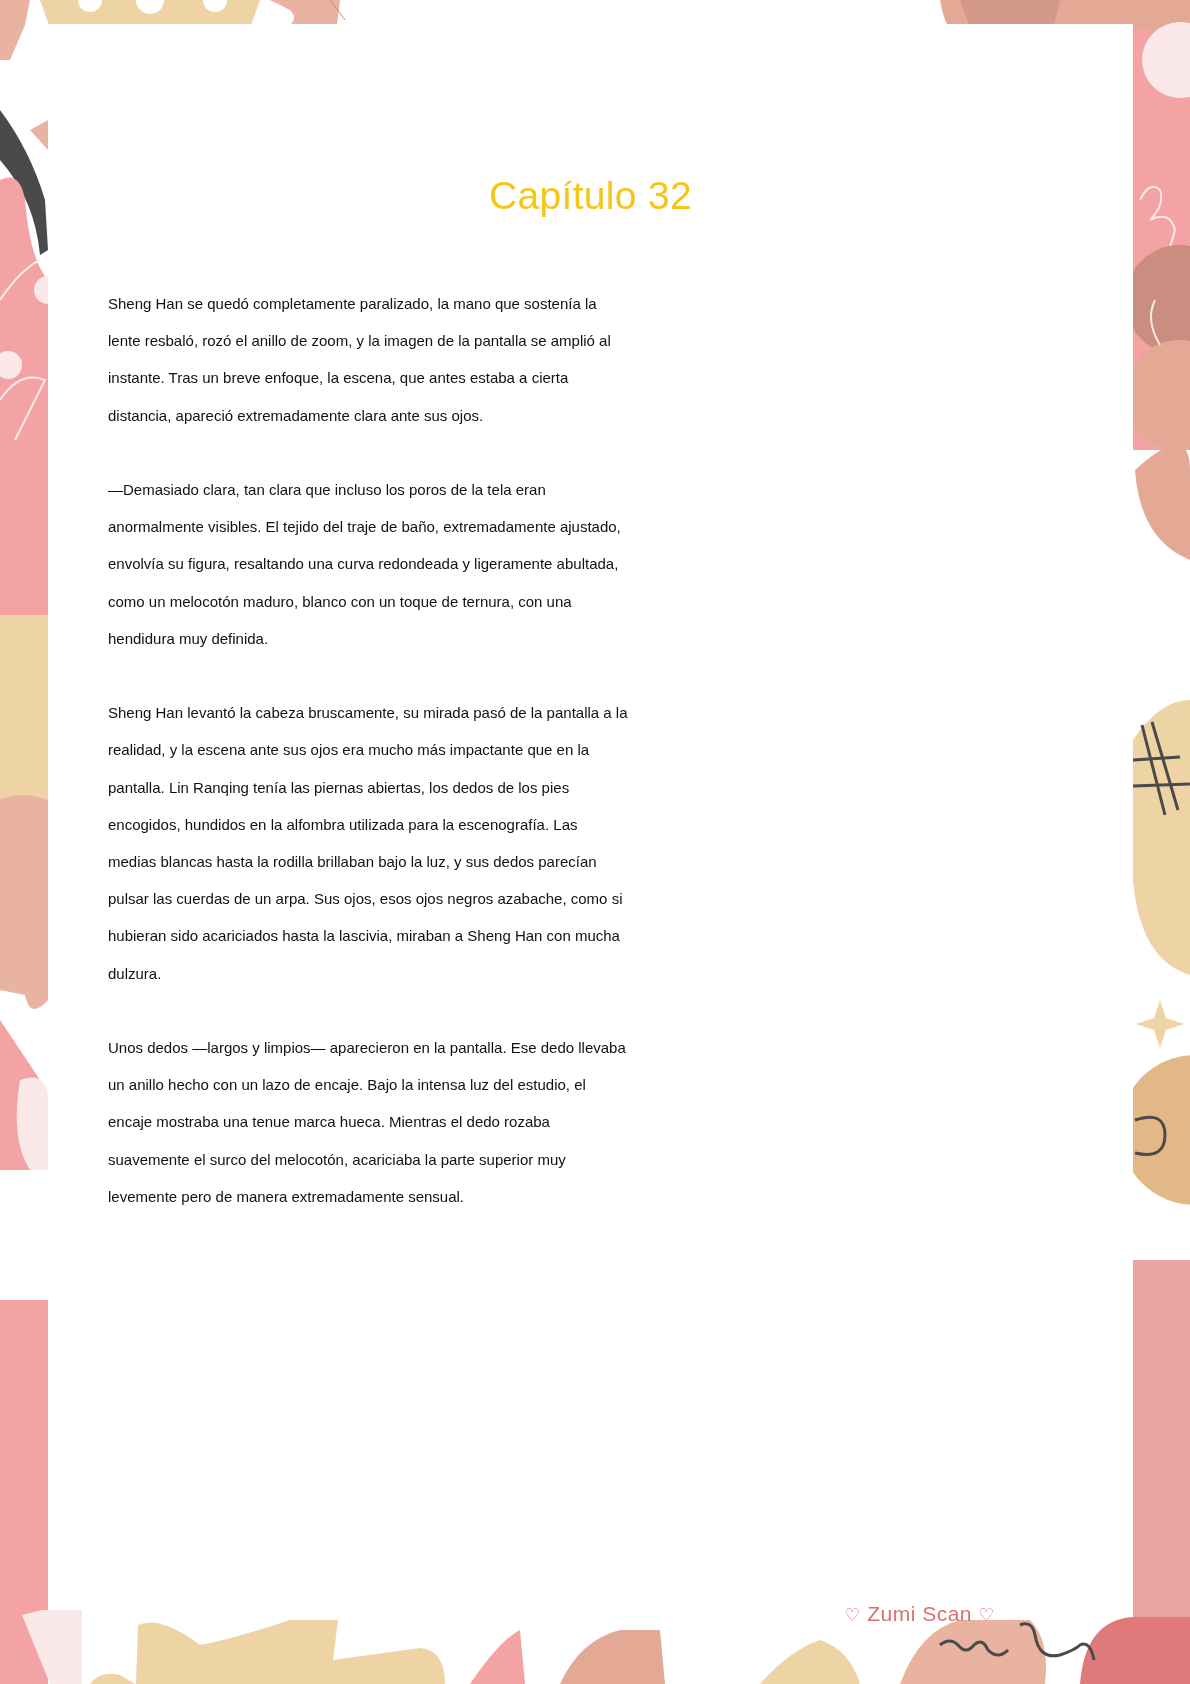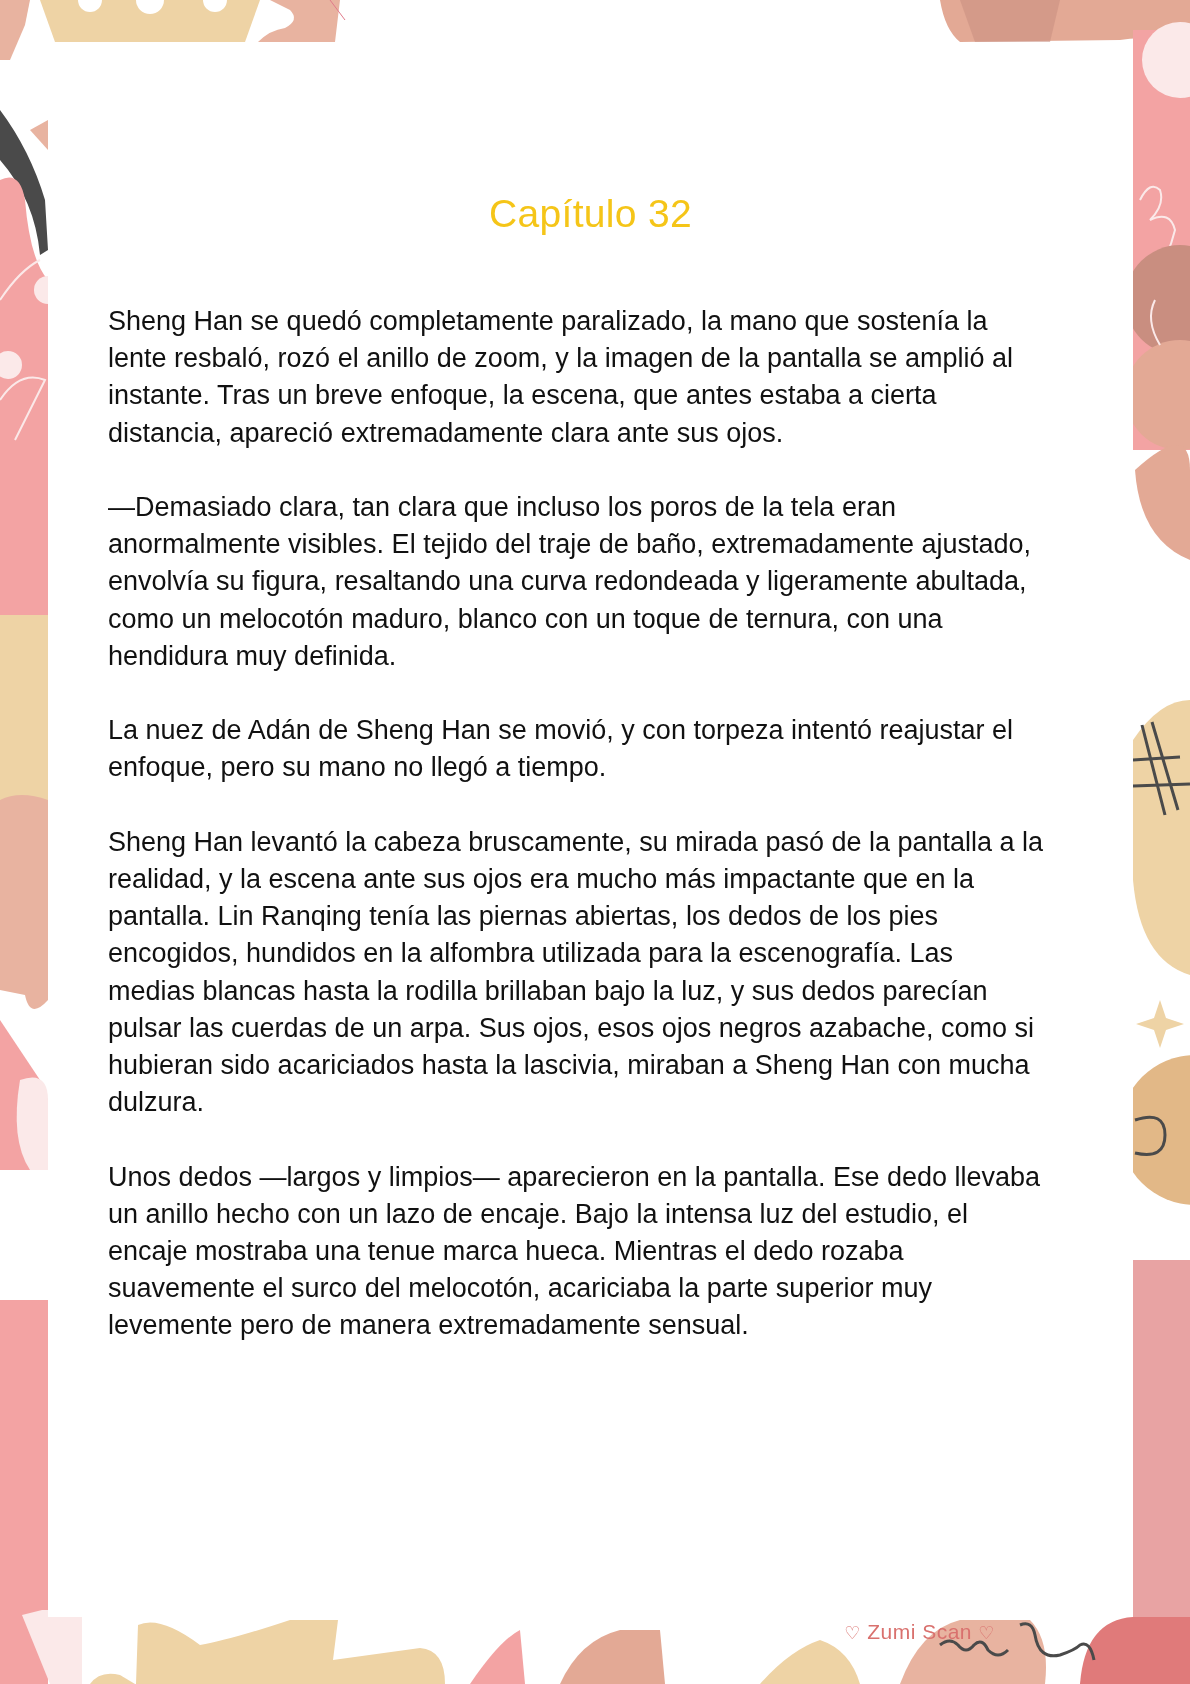--- a/index.html
+++ b/index.html
@@ -3,31 +3,31 @@
   <meta charset="utf-8">
   <style>
     html, body { margin: 0; padding: 0; }
     body {
       width: 1190px; height: 1684px; position: relative; overflow: hidden;
       background: #ffffff;
       font-family: "Liberation Sans", "DejaVu Sans", sans-serif;
     }
     .frame { position: absolute; inset: 0; overflow: hidden; }
     .card {
-      position: absolute; left: 48px; top: 42px; width: 1085px; height: 1575px;
+      position: absolute; left: 48px; top: 24px; width: 1085px; height: 1575px;
       background: #ffffff;
     }
     .title {
       position: absolute; left: 0; right: 0; top: 150px;
       text-align: center; font-size: 39px; color: #f5c518; font-weight: 400;
       letter-spacing: 0.3px;
     }
     .body-text {
       position: absolute; left: 60px; top: 261px; width: 990px;
-      font-size: 27px; line-height: 37.2px; color: #111111;
+      font-size: 15px; line-height: 37.2px; color: #111111;
     }
     .para { margin: 0 0 37.2px 0; white-space: pre-line; }
     .watermark {
       position: absolute; right: 138px; top: 1578px;
       font-size: 21px; color: #d9716e; letter-spacing: 0.5px; margin-left: 7px;
     }
     .heart { font-size: 18px; }
   </style>
 </head>
 <body>
@@ -94,22 +94,20 @@
   <div class="body-text">
     <p class="para">Sheng Han se quedó completamente paralizado, la mano que sostenía la
 lente resbaló, rozó el anillo de zoom, y la imagen de la pantalla se amplió al
 instante. Tras un breve enfoque, la escena, que antes estaba a cierta
 distancia, apareció extremadamente clara ante sus ojos.</p>
     <p class="para">—Demasiado clara, tan clara que incluso los poros de la tela eran
 anormalmente visibles. El tejido del traje de baño, extremadamente ajustado,
 envolvía su figura, resaltando una curva redondeada y ligeramente abultada,
 como un melocotón maduro, blanco con un toque de ternura, con una
 hendidura muy definida.</p>
-    <p class="para">La nuez de Adán de Sheng Han se movió, y con torpeza intentó reajustar el
-enfoque, pero su mano no llegó a tiempo.</p>
     <p class="para">Sheng Han levantó la cabeza bruscamente, su mirada pasó de la pantalla a la
 realidad, y la escena ante sus ojos era mucho más impactante que en la
 pantalla. Lin Ranqing tenía las piernas abiertas, los dedos de los pies
 encogidos, hundidos en la alfombra utilizada para la escenografía. Las
 medias blancas hasta la rodilla brillaban bajo la luz, y sus dedos parecían
 pulsar las cuerdas de un arpa. Sus ojos, esos ojos negros azabache, como si
 hubieran sido acariciados hasta la lascivia, miraban a Sheng Han con mucha
 dulzura.</p>
     <p class="para">Unos dedos —largos y limpios— aparecieron en la pantalla. Ese dedo llevaba
 un anillo hecho con un lazo de encaje. Bajo la intensa luz del estudio, el

